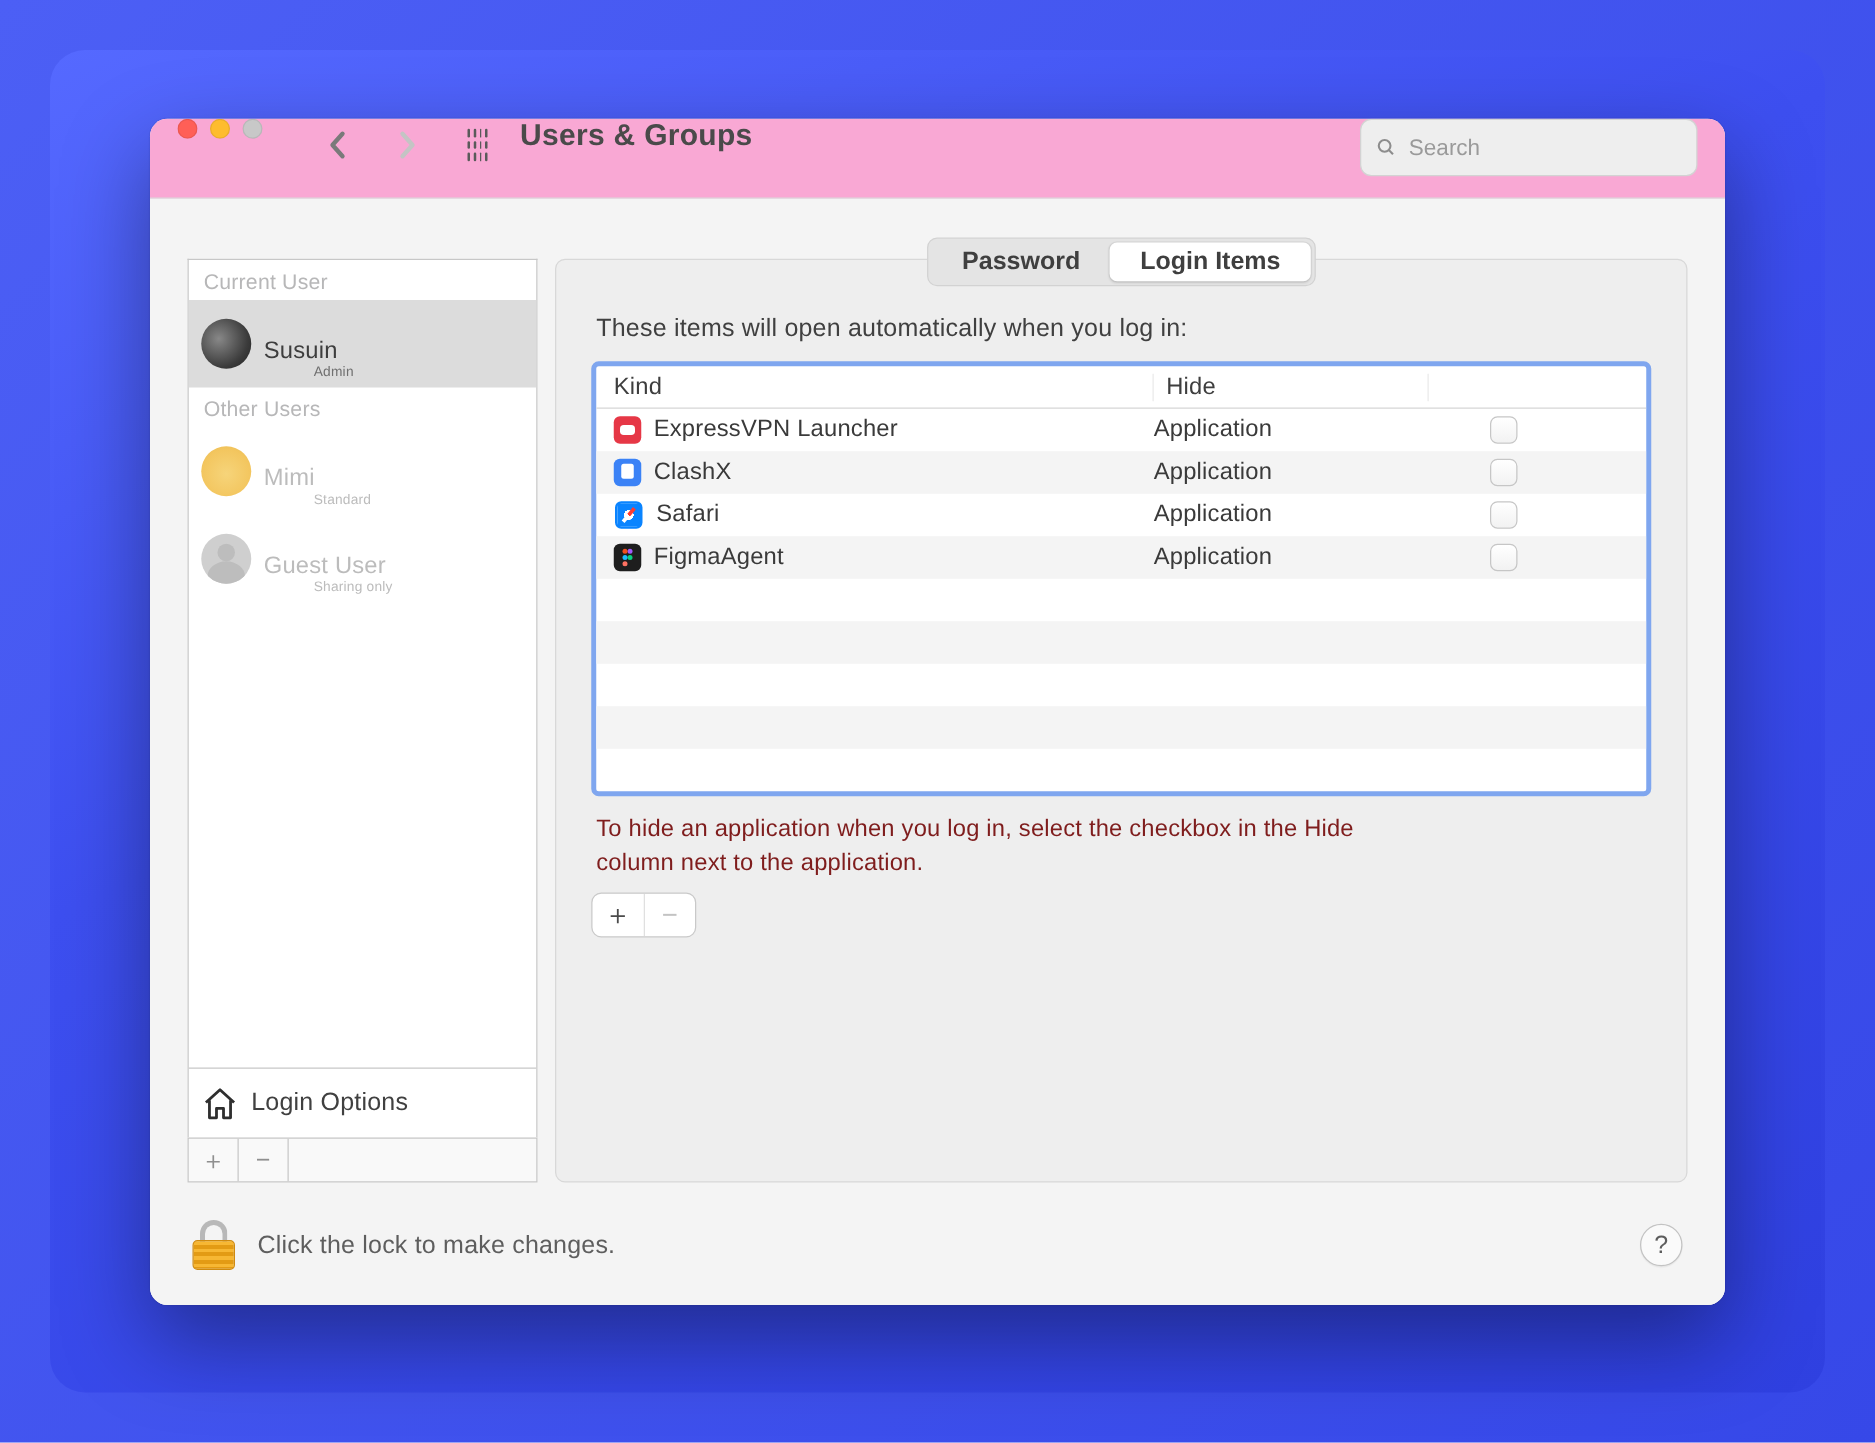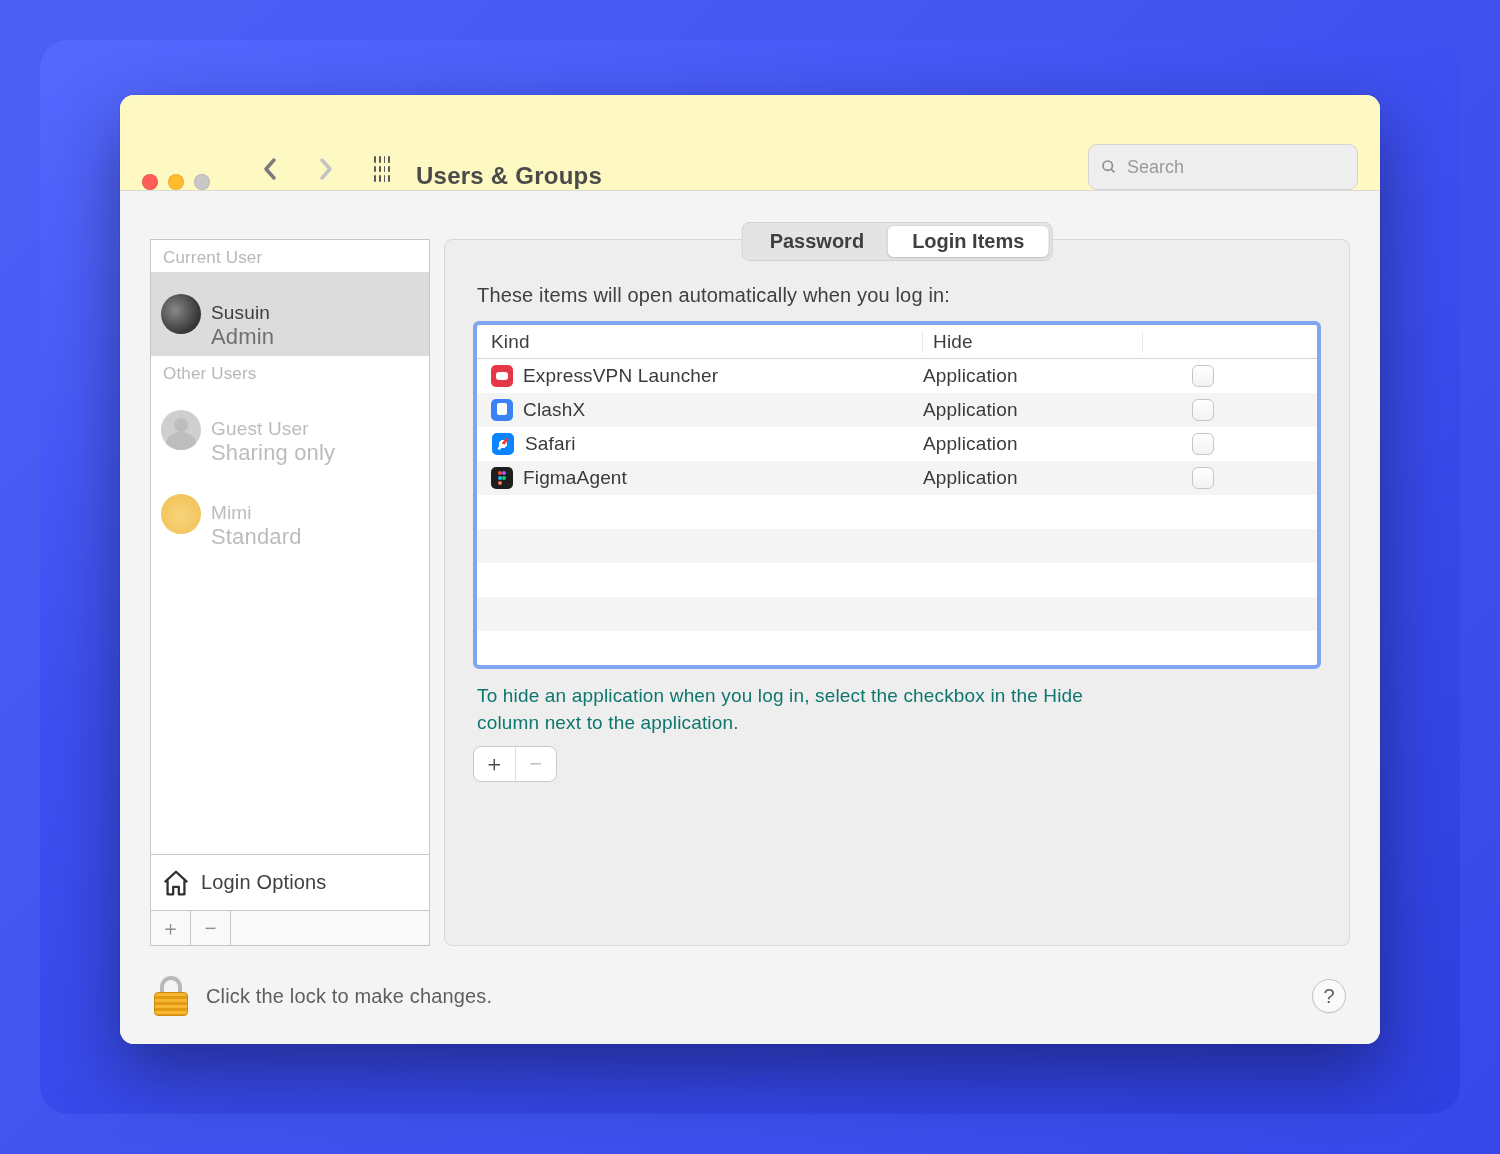--- a/index.html
+++ b/index.html
@@ -25,25 +25,25 @@
   border-radius: 14px;
   box-shadow: 0 28px 70px rgba(0,0,0,0.38), 0 0 0 1px rgba(0,0,0,0.05);
   width: 100%;
   height: 100%;
   display: flex;
   flex-direction: column;
   overflow: hidden;
 }
 
 .toolbar {
-  height: 96px;
-  background: #fef9c3;
+  height: 64px;
+  background: #f9a8d4;
   border-bottom: 1px solid #d9d9da;
   display: flex;
-  align-items: flex-end;
+  align-items: flex-start;
   padding: 0 22px;
   gap: 12px;
 }
 .traffic-lights { display: flex; gap: 10px; margin-right: 26px; }
 .tl { width: 16px; height: 16px; border-radius: 50%; }
 .tl-close { background: #ff5f57; border: 1px solid rgba(0,0,0,0.08); }
 .tl-min { background: #febc2e; border: 1px solid rgba(0,0,0,0.08); }
 .tl-zoom { background: #c8c8c8; border: 1px solid rgba(0,0,0,0.08); }
 .nav-btn { width: 44px; height: 42px; display:flex; align-items:center; justify-content:center; color:#7a7a7a; background: transparent; border: none; font-size: 24px; cursor:pointer; }
 .nav-btn.disabled { color:#c4c4c4; cursor:default; }
@@ -109,21 +109,21 @@
   content:''; position:absolute; top:8px; left:50%; transform:translateX(-50%);
   width:14px; height:14px; border-radius:50%; background:#bdbdbd;
 }
 .avatar.generic::after {
   content:''; position:absolute; bottom:-6px; left:50%; transform:translateX(-50%);
   width:30px; height:24px; border-radius:50% 50% 0 0; background:#bdbdbd;
 }
 .avatar.mimi { background: radial-gradient(circle at 50% 55%, #f6d47a 0%, #f3c65f 65%, #eab94e 100%); }
 .avatar.susuin { background: radial-gradient(circle at 35% 40%, #888 0%, #3b3b3b 65%, #1f1f1f 100%); }
 .user-name { font-size: 19px; color:#3e3e3e; line-height:1.15;margin-top:24px; }
-.user-sub { font-size: 22px; color:#707070; }
+.user-sub { font-size: 11px; color:#707070;margin-left:40px; }
 .user-row.dim .user-name, .user-row.dim .user-sub { color:#bcbcbc; }
 .login-options-row {
   display:flex; align-items:center;
   border-top: 1px solid #c7c7c7;
   height: 56px;
   padding: 0 10px;
   gap: 10px;
 }
 .house-icon { width:30px; height:30px; }
 .login-options-label { font-size: 20px; color:#404040; }
@@ -217,21 +217,21 @@
 .hide-cell { display:flex; justify-content:center; }
 .mac-check {
   width: 22px; height:22px; border-radius:6px;
   border: 1.5px solid #c6c6c6;
   background: linear-gradient(#fff,#f2f2f2);
   cursor: pointer;
 }
 .empty-rows .table-row { height: 33px; }
 .hint {
   font-size: 19px;
-  color:#0f766e;
+  color:#7f1d1d;
   margin: 14px 4px 10px 4px;
   line-height: 1.4;
   max-width: 640px;
 }
 .add-remove {
   display:flex;
   width: 84px;
   height: 36px;
   background: #fff;
   border: 1px solid #c9c9c9;
@@ -327,31 +327,31 @@
         <div class="list-header">Current User</div>
         <div class="user-row current">
           <div class="avatar susuin"></div>
           <div>
             <div class="user-name">Susuin</div>
             <div class="user-sub">Admin</div>
           </div>
         </div>
         <div class="list-header">Other Users</div>
         <div class="user-row dim">
+          <div class="avatar mimi"></div>
+          <div>
+            <div class="user-name">Mimi</div>
+            <div class="user-sub">Standard</div>
+          </div>
+        </div>
+        <div class="user-row dim">
           <div class="avatar generic"></div>
           <div>
             <div class="user-name">Guest User</div>
             <div class="user-sub">Sharing only</div>
-          </div>
-        </div>
-        <div class="user-row dim">
-          <div class="avatar mimi"></div>
-          <div>
-            <div class="user-name">Mimi</div>
-            <div class="user-sub">Standard</div>
           </div>
         </div>
         <div style="flex:1"></div>
         <div class="login-options-row">
           <svg class="house-icon" viewBox="0 0 32 32" fill="none" stroke="#2f2f2f" stroke-width="2.4" stroke-linejoin="round">
                 <path d="M4 15 L16 4 L28 15"></path>
                 <path d="M7 13 V28 H13 V20 H19 V28 H25 V13"></path>
               </svg>
           <div class="login-options-label">Login Options</div>
         </div>

